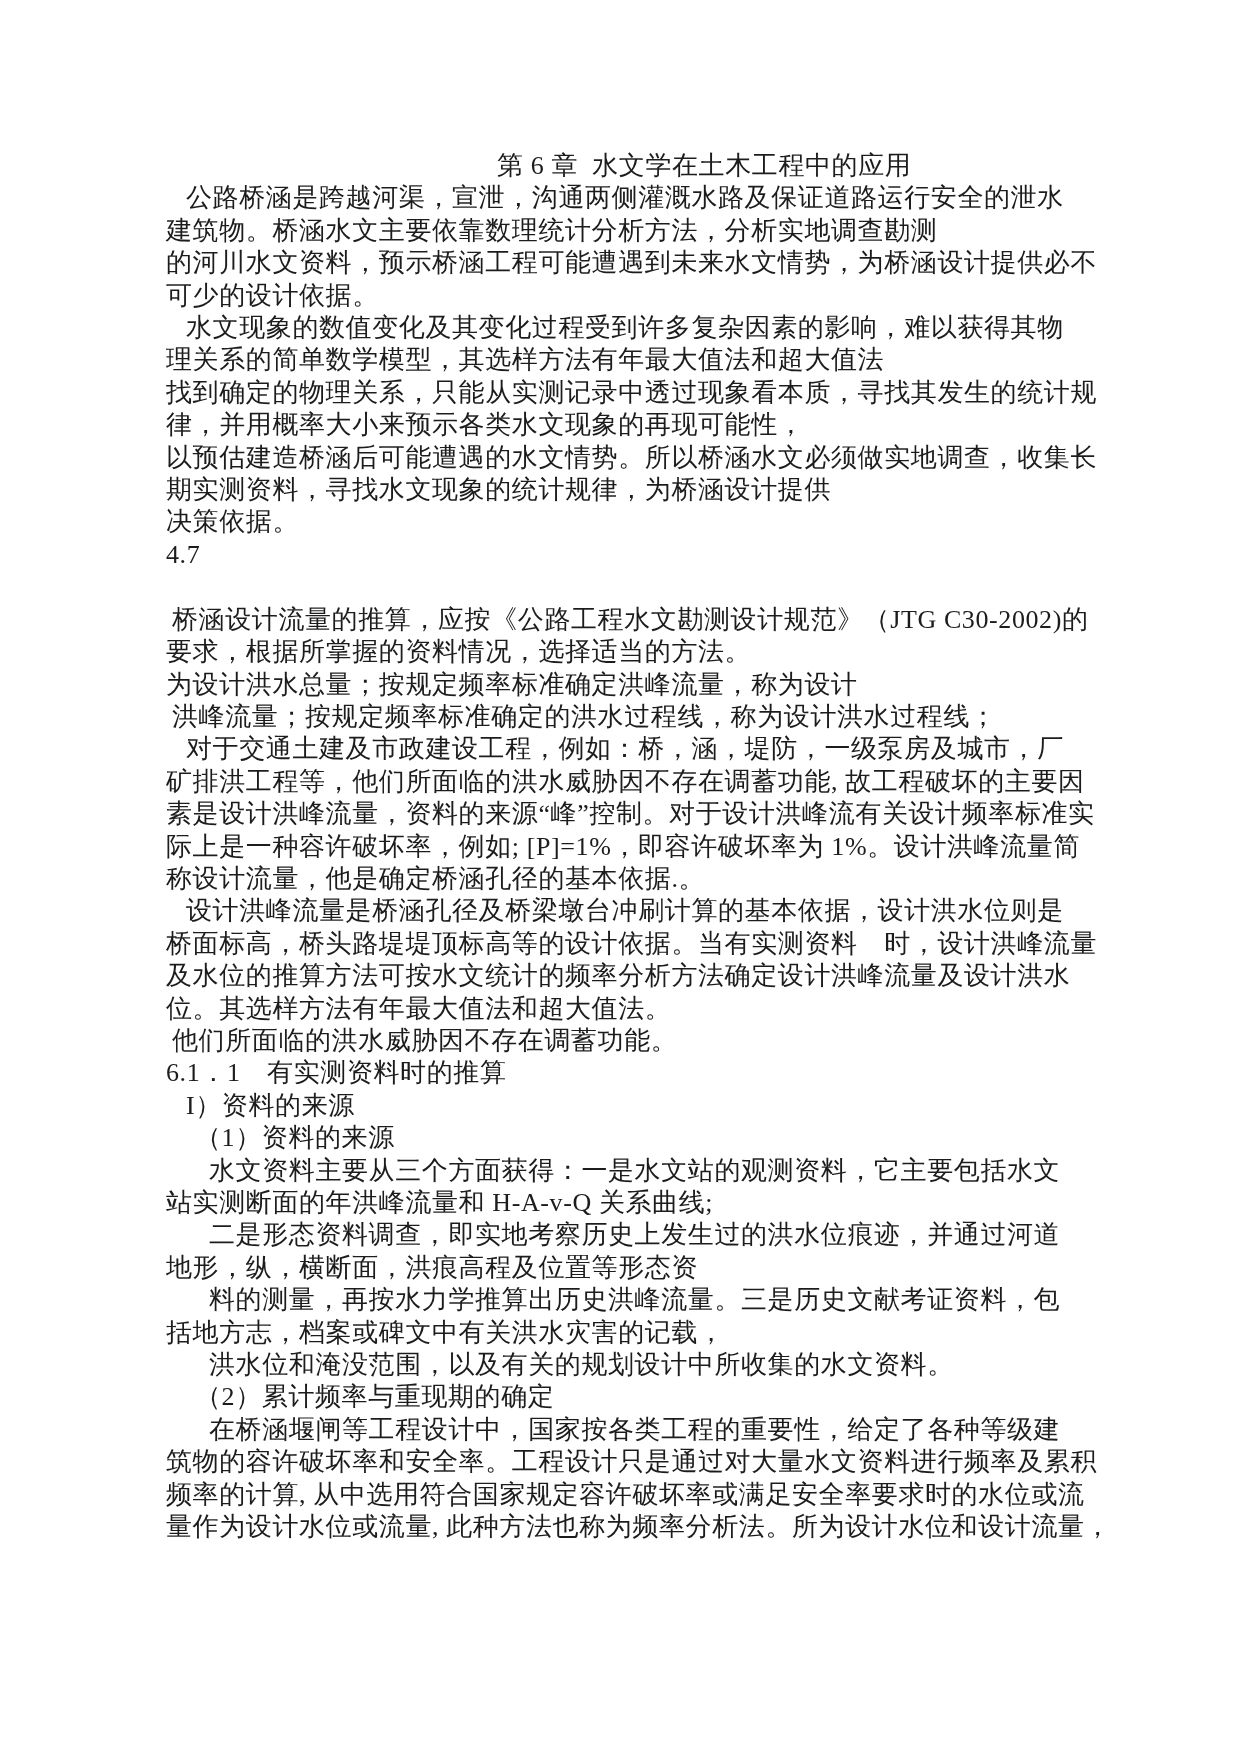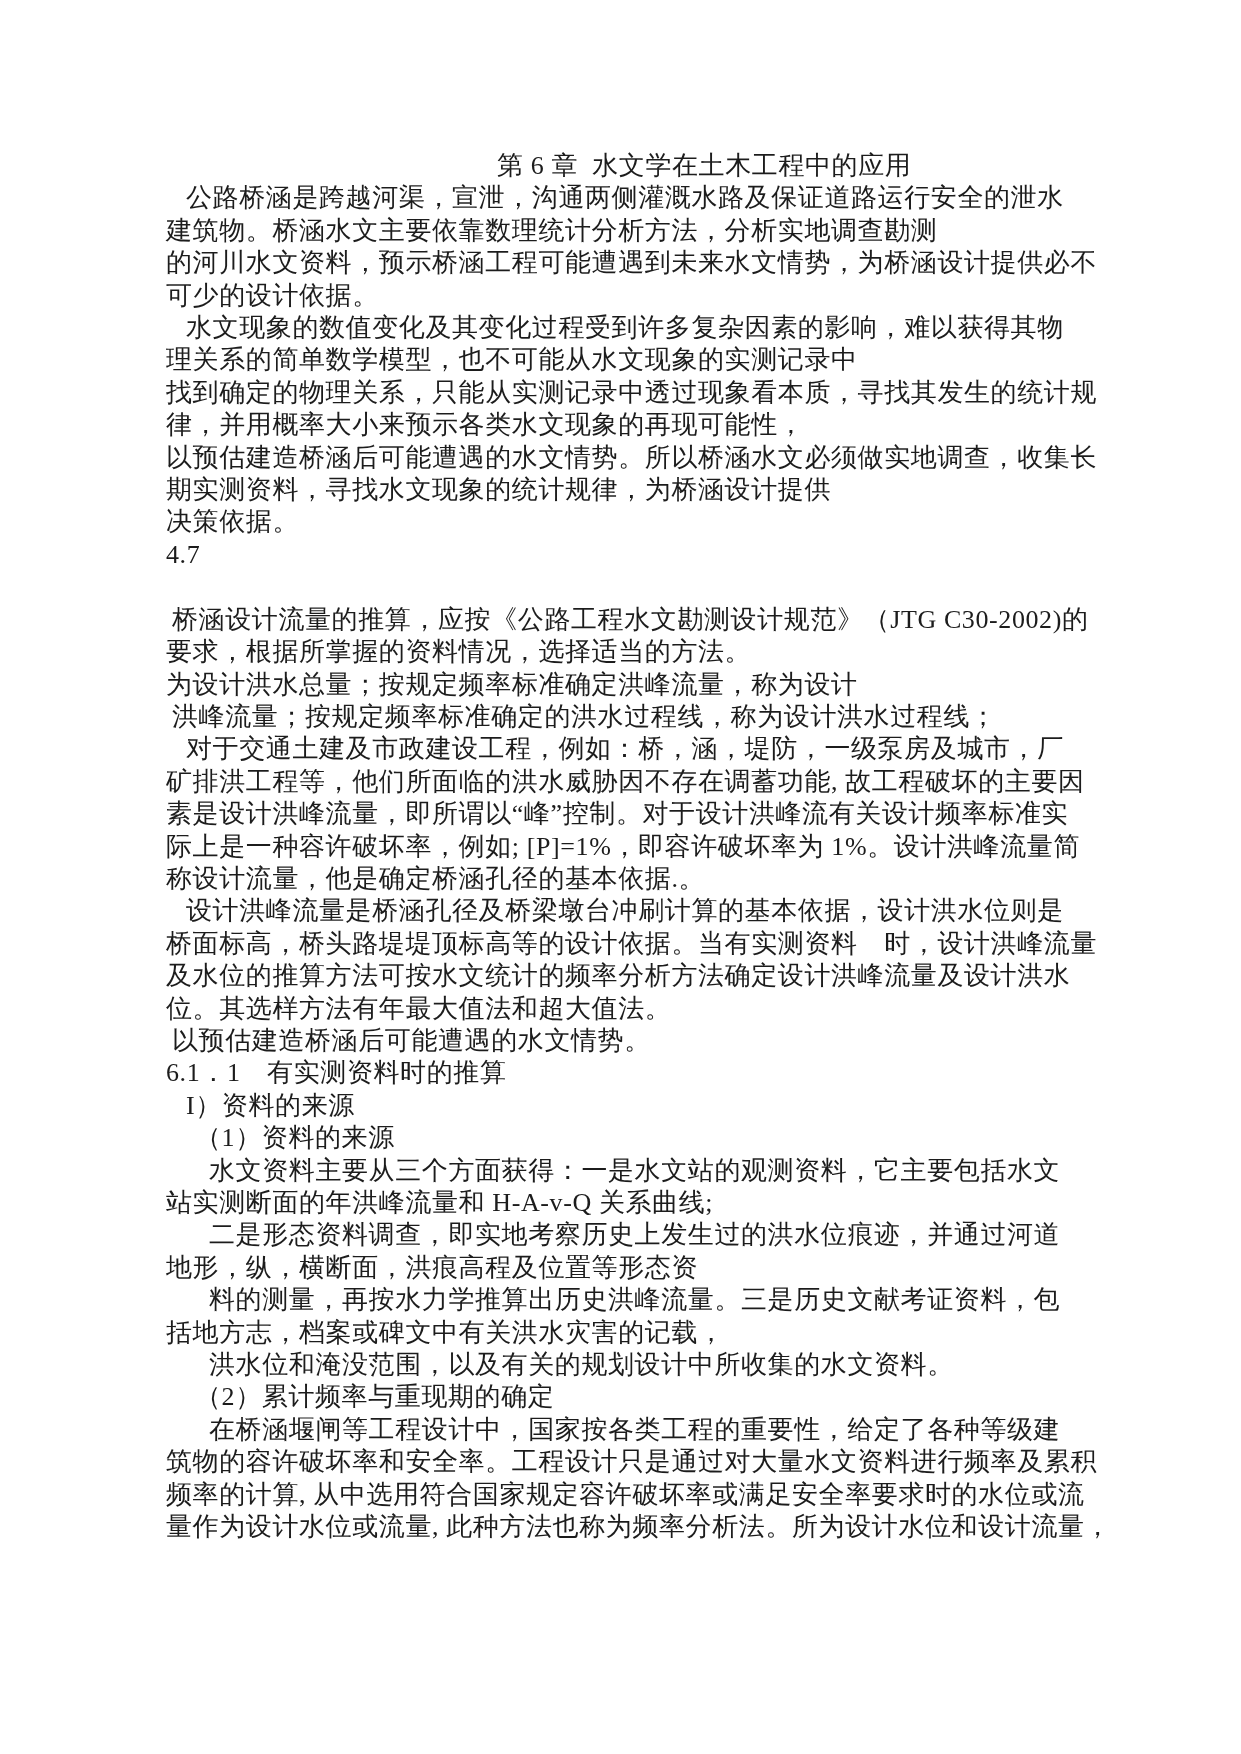--- a/index.html
+++ b/index.html
@@ -43,42 +43,42 @@
 <body>
 
 <div class="page">
   <div class="line doc-title">第 6 章  水文学在土木工程中的应用</div>
   <div>
       <div class="line ind2">公路桥涵是跨越河渠，宣泄，沟通两侧灌溉水路及保证道路运行安全的泄水</div>
       <div class="line ind0">建筑物。桥涵水文主要依靠数理统计分析方法，分析实地调查勘测</div>
       <div class="line ind0">的河川水文资料，预示桥涵工程可能遭遇到未来水文情势，为桥涵设计提供必不</div>
       <div class="line ind0">可少的设计依据。</div>
       <div class="line ind2">水文现象的数值变化及其变化过程受到许多复杂因素的影响，难以获得其物</div>
-      <div class="line ind0">理关系的简单数学模型，也不可能从水文现象的实测记录中</div>
+      <div class="line ind0">理关系的简单数学模型，其选样方法有年最大值法和超大值法</div>
       <div class="line ind0">找到确定的物理关系，只能从实测记录中透过现象看本质，寻找其发生的统计规</div>
       <div class="line ind0">律，并用概率大小来预示各类水文现象的再现可能性，</div>
       <div class="line ind0">以预估建造桥涵后可能遭遇的水文情势。所以桥涵水文必须做实地调查，收集长</div>
       <div class="line ind0">期实测资料，寻找水文现象的统计规律，为桥涵设计提供</div>
       <div class="line ind0">决策依据。</div>
       <div class="line ind0">4.7</div>
       <div class="line ind0">&nbsp;</div>
       <div class="line ind1">桥涵设计流量的推算，应按《公路工程水文勘测设计规范》（JTG C30-2002)的</div>
       <div class="line ind0">要求，根据所掌握的资料情况，选择适当的方法。</div>
       <div class="line ind0">为设计洪水总量；按规定频率标准确定洪峰流量，称为设计</div>
       <div class="line ind1">洪峰流量；按规定频率标准确定的洪水过程线，称为设计洪水过程线；</div>
       <div class="line ind2">对于交通土建及市政建设工程，例如：桥，涵，堤防，一级泵房及城市，厂</div>
       <div class="line ind0">矿排洪工程等，他们所面临的洪水威胁因不存在调蓄功能, 故工程破坏的主要因</div>
-      <div class="line ind0">素是设计洪峰流量，即所谓以“峰”控制。对于设计洪峰流有关设计频率标准实</div>
+      <div class="line ind0">素是设计洪峰流量，资料的来源“峰”控制。对于设计洪峰流有关设计频率标准实</div>
       <div class="line ind0">际上是一种容许破坏率，例如; [P]=1%，即容许破坏率为 1%。设计洪峰流量简</div>
       <div class="line ind0">称设计流量，他是确定桥涵孔径的基本依据.。</div>
       <div class="line ind2">设计洪峰流量是桥涵孔径及桥梁墩台冲刷计算的基本依据，设计洪水位则是</div>
       <div class="line ind0">桥面标高，桥头路堤堤顶标高等的设计依据。当有实测资料　时，设计洪峰流量</div>
       <div class="line ind0">及水位的推算方法可按水文统计的频率分析方法确定设计洪峰流量及设计洪水</div>
       <div class="line ind0">位。其选样方法有年最大值法和超大值法。</div>
-      <div class="line ind1">以预估建造桥涵后可能遭遇的水文情势。</div>
+      <div class="line ind1">他们所面临的洪水威胁因不存在调蓄功能。</div>
       <div class="line ind0">6.1．1　有实测资料时的推算</div>
       <div class="line ind2">I）资料的来源</div>
       <div class="line ind3">（1）资料的来源</div>
       <div class="line ind4">水文资料主要从三个方面获得：一是水文站的观测资料，它主要包括水文</div>
       <div class="line ind0">站实测断面的年洪峰流量和 H-A-v-Q 关系曲线;</div>
       <div class="line ind4">二是形态资料调查，即实地考察历史上发生过的洪水位痕迹，并通过河道</div>
       <div class="line ind0">地形，纵，横断面，洪痕高程及位置等形态资</div>
       <div class="line ind4">料的测量，再按水力学推算出历史洪峰流量。三是历史文献考证资料，包</div>
       <div class="line ind0">括地方志，档案或碑文中有关洪水灾害的记载，</div>
       <div class="line ind4">洪水位和淹没范围，以及有关的规划设计中所收集的水文资料。</div>

